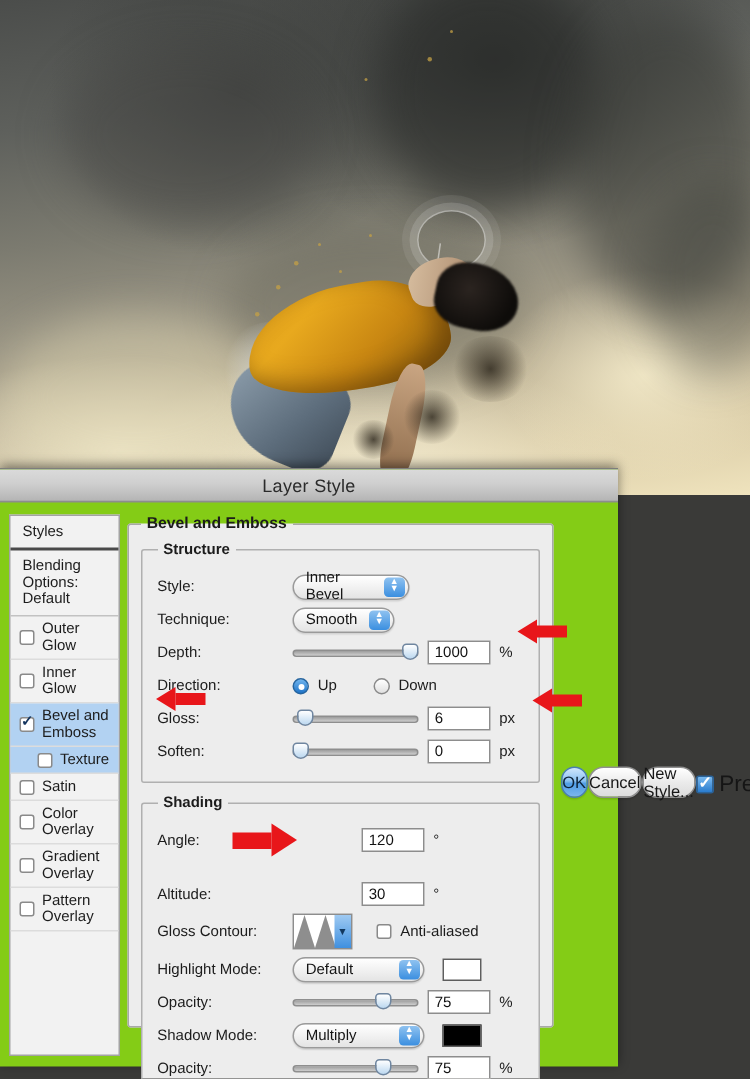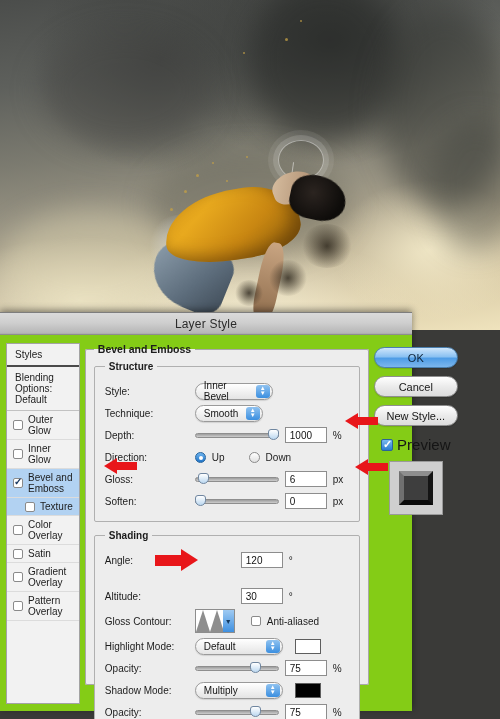--- a/index.html
+++ b/index.html
@@ -224,21 +224,21 @@
   .contour-arrow {
     position: absolute; right: 0; top: 0; width: 11px; height: 100%;
     background: linear-gradient(180deg,#9fcaf2,#3f90e0);
     display: flex; align-items: center; justify-content: center;
     color: #12385f; font-size: 7px;
   }
 
   .swatch { width: 26px; height: 15px; border: 1px solid #5e5e5e; flex: none; }
 
   
-  #right { width: 92px; display: flex; flex-direction: column; align-items: center; padding-top: 4px; }
+  #right { width: 92px; display: flex; flex-direction: row; align-items: center; padding-top: 4px; }
   .btn {
     width: 84px; height: 21px; border-radius: 11px;
     border: 1px solid #8f8f8f;
     background: linear-gradient(180deg,#ffffff,#ebebeb 50%,#dcdcdc);
     font-size: 11px; color: #171717;
     display: flex; align-items: center; justify-content: center;
     margin-bottom: 8px;
     box-shadow: 0 1px 1px rgba(0,0,0,.13);
   }
   .btn.primary {
@@ -345,25 +345,25 @@
             <div class="fx-row sel">
               <span class="cbox on"></span>
               <span>Bevel and Emboss</span>
             </div>
             <div class="fx-row sel sub">
               <span class="cbox"></span>
               <span>Texture</span>
             </div>
             <div class="fx-row">
               <span class="cbox"></span>
+              <span>Satin</span>
+            </div>
+            <div class="fx-row">
+              <span class="cbox"></span>
               <span>Color Overlay</span>
-            </div>
-            <div class="fx-row">
-              <span class="cbox"></span>
-              <span>Satin</span>
             </div>
             <div class="fx-row">
               <span class="cbox"></span>
               <span>Gradient Overlay</span>
             </div>
             <div class="fx-row">
               <span class="cbox"></span>
               <span>Pattern Overlay</span>
             </div>
           </div>

